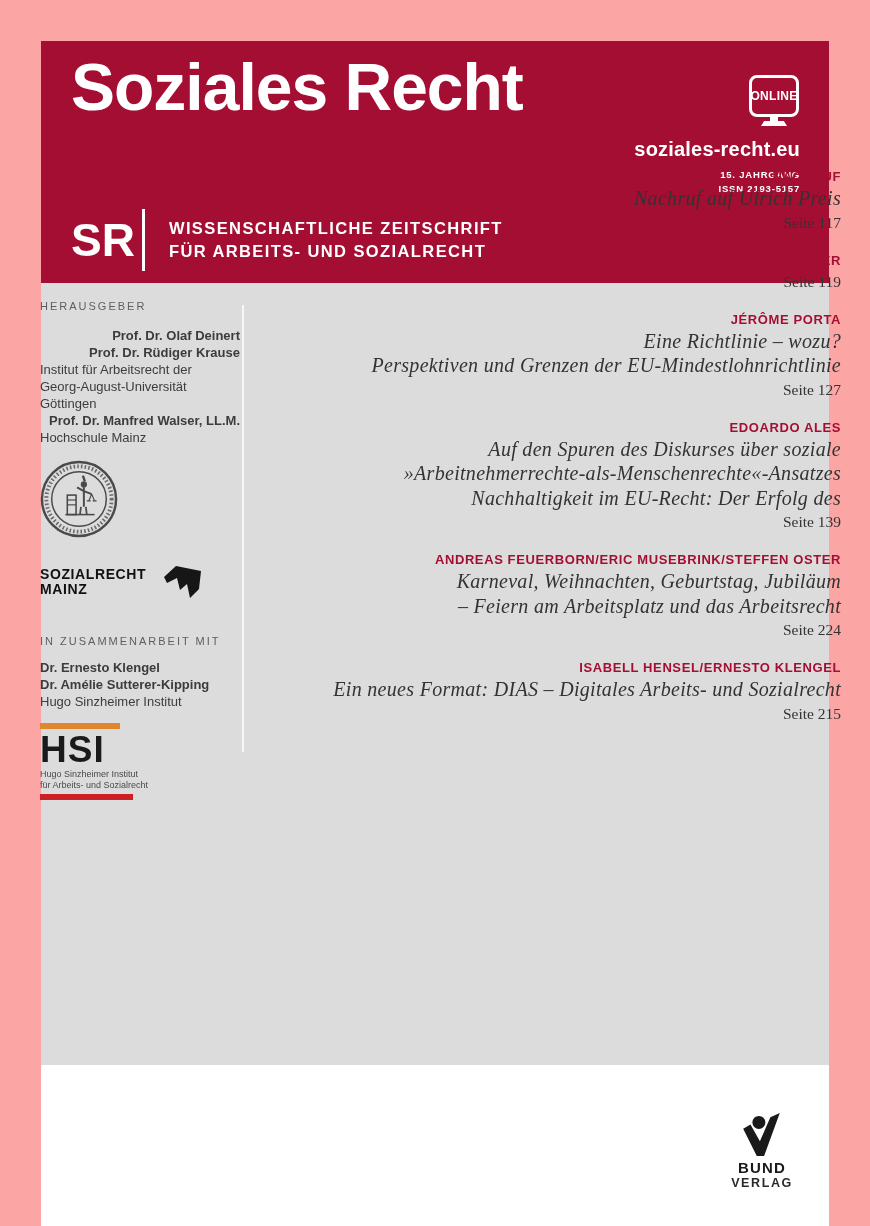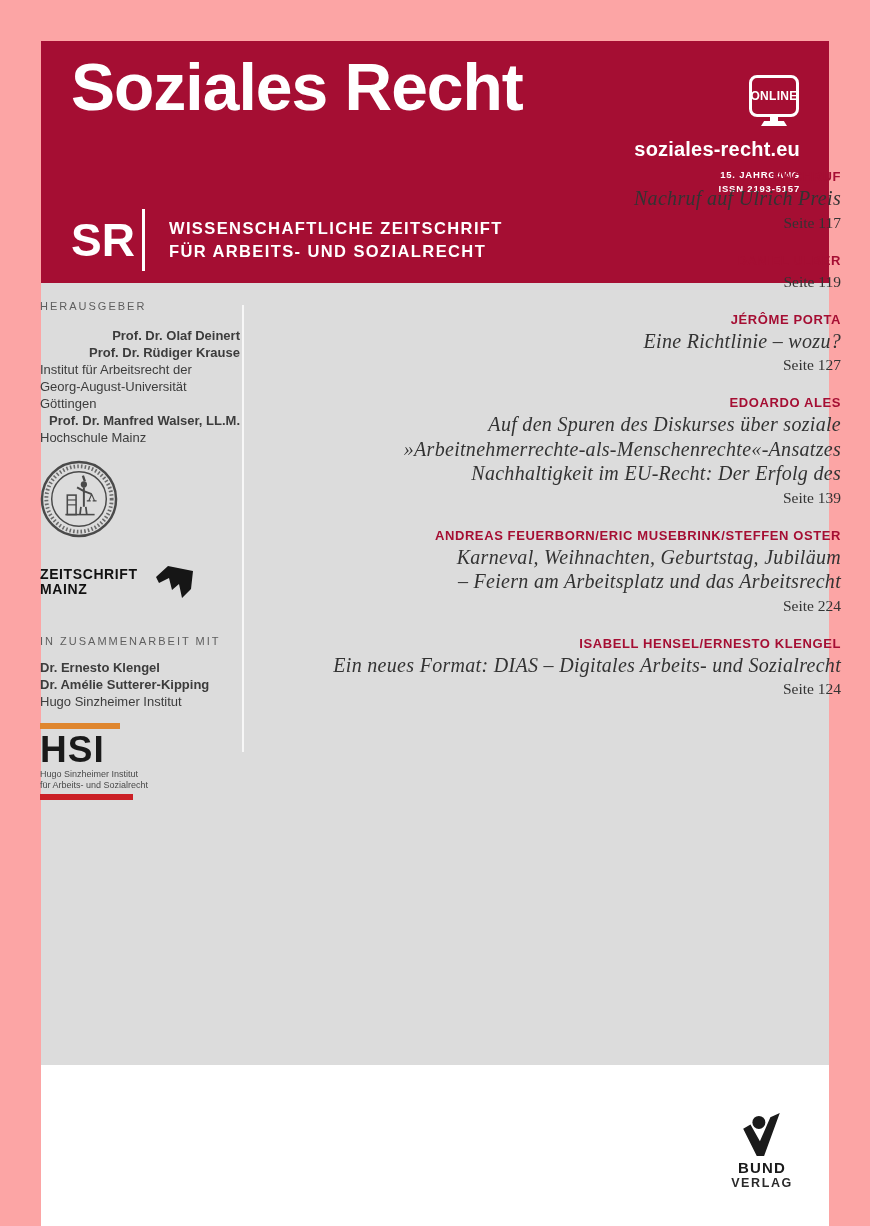--- a/index.html
+++ b/index.html
@@ -121,21 +121,21 @@
       <circle cx="45" cy="25" r="3.2" fill="#4a4a4a"></circle>
       <path d="M45,28 L45,48 M45,32 L38,28 M45,32 L53,35" stroke="#4a4a4a" stroke-width="2" fill="none"></path>
       <path d="M53,35 L50,42 M53,35 L56,42 M48,42 L52,42 M54,42 L58,42" stroke="#4a4a4a" stroke-width="1.2" fill="none"></path>
       <path d="M42,48 L41,56 M47,48 L48,56" stroke="#4a4a4a" stroke-width="1.8" fill="none"></path>
       <path d="M44,16 L46,22" stroke="#4a4a4a" stroke-width="2.4" fill="none"></path>
     </svg>
 
     
     <div class="hsm-logo">
       <div class="hsm-text">
-        <div>ZEITSCHRIFT</div>
+        <div>SOZIALRECHT</div>
         <div>MAINZ</div>
       </div>
       <svg class="hsm-mark" width="42" height="36" viewBox="0 0 42 36">
         <polygon points="2,13 14,2 39,7 37,25 28,34 25,20 18,26 15,14 5,19" fill="#161616"></polygon>
       </svg>
     </div>
 
     <div class="collab-heading">IN ZUSAMMENARBEIT MIT</div>
     <div class="collab-lines">
       <div class="bold">Dr. Ernesto Klengel</div>
@@ -159,39 +159,40 @@
       <div class="toc-title">Nachruf auf Ulrich Preis</div>
       <div class="toc-page">Seite 117</div>
     </div>
     <div class="toc-entry">
       <div class="toc-author">DANIEL ULBER</div>
       <div class="toc-page">Seite 119</div>
     </div>
     <div class="toc-entry">
       <div class="toc-author">JÉRÔME PORTA</div>
       <div class="toc-title">Eine Richtlinie – wozu?</div>
+      <div class="toc-title">Perspektiven und Grenzen der EU-Mindestlohnrichtlinie</div>
       <div class="toc-page">Seite 127</div>
     </div>
     <div class="toc-entry">
       <div class="toc-author">EDOARDO ALES</div>
       <div class="toc-title">Auf den Spuren des Diskurses über soziale</div>
       <div class="toc-title">»Arbeitnehmerrechte-als-Menschenrechte«-Ansatzes</div>
       <div class="toc-title">Nachhaltigkeit im EU-Recht: Der Erfolg des</div>
       <div class="toc-page">Seite 139</div>
     </div>
     <div class="toc-entry">
       <div class="toc-author">ANDREAS FEUERBORN/ERIC MUSEBRINK/STEFFEN OSTER</div>
       <div class="toc-title">Karneval, Weihnachten, Geburtstag, Jubiläum</div>
       <div class="toc-title">– Feiern am Arbeitsplatz und das Arbeitsrecht</div>
       <div class="toc-page">Seite 224</div>
     </div>
     <div class="toc-entry">
       <div class="toc-author">ISABELL HENSEL/ERNESTO KLENGEL</div>
       <div class="toc-title">Ein neues Format: DIAS – Digitales Arbeits- und Sozialrecht</div>
-      <div class="toc-page">Seite 124</div>
+      <div class="toc-page">Seite 215</div>
     </div>
   </div>
 
   <div class="footer">
     <div class="bund-logo">
       <svg class="bund-mark" width="46" height="44" viewBox="0 0 44 42">
         <polygon points="4,15 11,11 20,27 30,4 39,0 24,41 17,41" fill="#1A1A1A"></polygon>
         <circle cx="19" cy="9" r="6.2" fill="#1A1A1A"></circle>
       </svg>
       <div class="bund-name">BUND</div>

